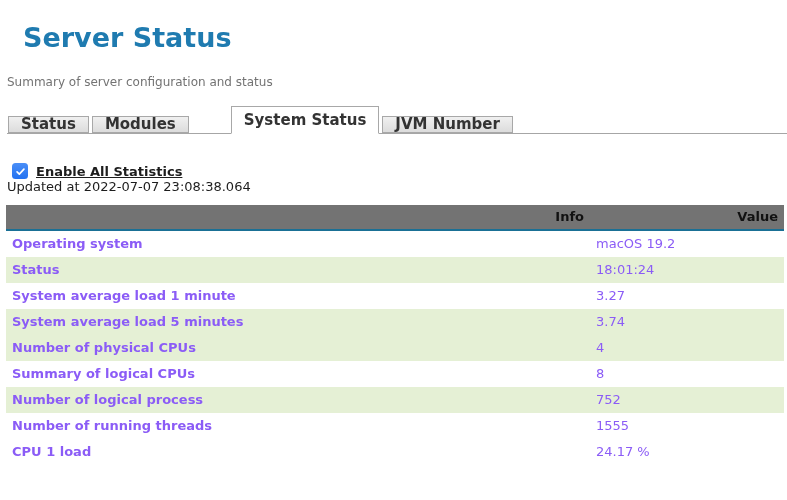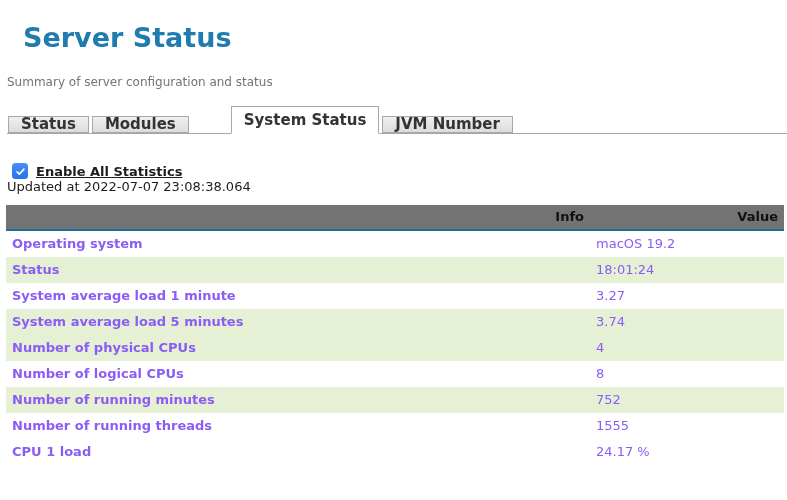--- a/index.html
+++ b/index.html
@@ -161,25 +161,25 @@
         </tr>
         <tr class="alt">
           <td class="info">System average load 5 minutes</td>
           <td class="value">3.74</td>
         </tr>
         <tr class="alt">
           <td class="info">Number of physical CPUs</td>
           <td class="value">4</td>
         </tr>
         <tr>
-          <td class="info">Number of logical CPUs</td>
+          <td class="info">Summary of logical CPUs</td>
           <td class="value">8</td>
         </tr>
         <tr class="alt">
-          <td class="info">Number of running minutes</td>
+          <td class="info">Number of logical process</td>
           <td class="value">752</td>
         </tr>
         <tr>
           <td class="info">Number of running threads</td>
           <td class="value">1555</td>
         </tr>
         <tr>
           <td class="info">CPU 1 load</td>
           <td class="value">24.17 %</td>
         </tr>

